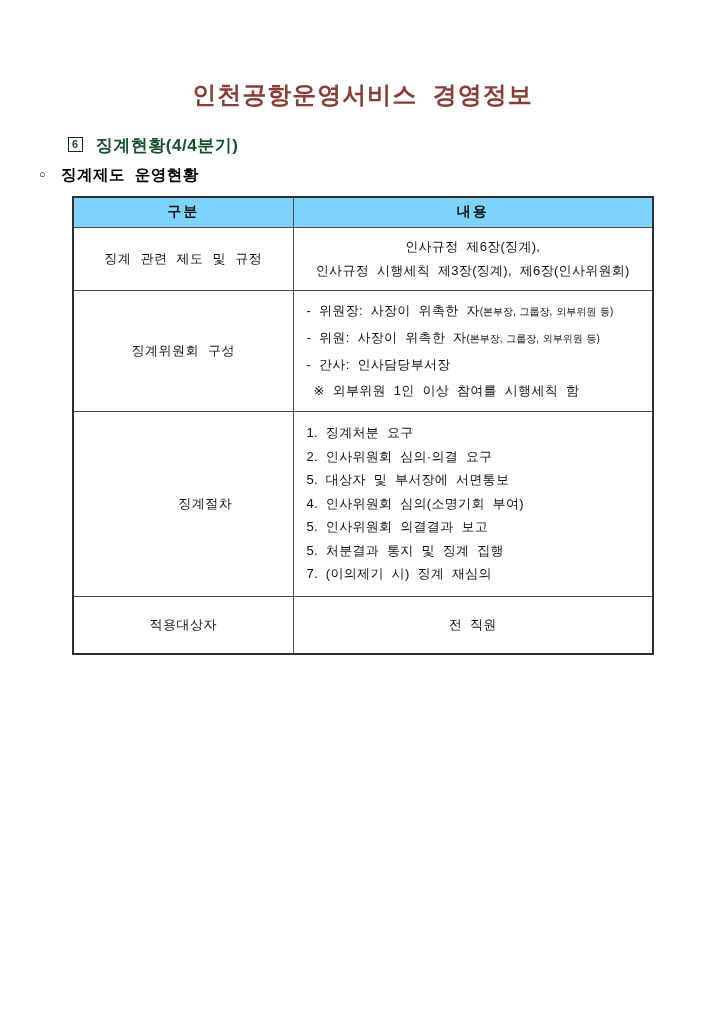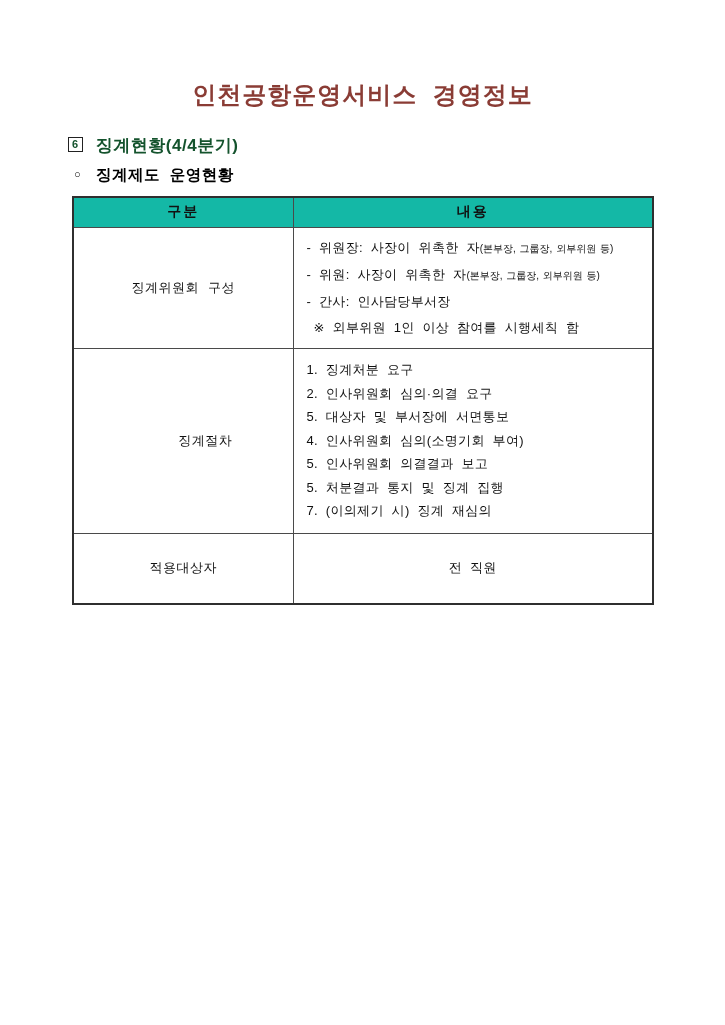--- a/index.html
+++ b/index.html
@@ -35,21 +35,21 @@
     display: inline-block;
     border: 1.5px solid #222;
     font-size: 11px;
     line-height: 12px;
     padding: 0 3px 1px 3px;
     margin-right: 8px;
     vertical-align: 3px;
     font-weight: bold;
   }
   .subsection-heading {
-    margin: 9px 0 0 74px;
+    margin: 9px 0 0 39px;
     font-size: 15.5px;
     font-weight: bold;
     letter-spacing: 0.5px;
     word-spacing: 5px;
     line-height: 19px;
     color: #000;
   }
   .circle-bullet {
     font-size: 11px;
     vertical-align: 2px;
@@ -67,21 +67,21 @@
   .col-content { width: 360px; }
   .info-table th, .info-table td {
     border: 1px solid #4a4a4a;
     font-size: 13px;
     vertical-align: middle;
     box-sizing: border-box;
     color: #111;
   }
   .info-table th {
     height: 30px;
-    background: #14b8a6;
+    background: #7dd3fc;
     font-weight: bold;
     font-size: 14px;
     letter-spacing: 2px;
     text-align: center;
   }
   td.cat {
     text-align: center;
     word-spacing: 5px;
     letter-spacing: 0.5px;
     padding: 0 4px;
@@ -91,21 +91,21 @@
   td.content.left  { text-align: left; padding-left: 13px; }
   .line { line-height: 24px; word-spacing: 4px; letter-spacing: 0.3px; }
   .r1 .line { line-height: 26px; }
   .r3 .line { line-height: 23.5px; }
   .small { font-size: 10px; letter-spacing: 0; word-spacing: 1px; }
   .note { padding-left: 7px; }
   .r0 td { height: 63px; }
   .r1 td { height: 121px; }
   .r2 td { height: 64px; }
   .r3 td { height: 185px; padding-left: 48px; }
-  .r4 td { height: 71px; }
+  .r4 td { height: 58px; }
 </style>
 </head>
 <body>
 
 <div class="doc">
 
   <h1 class="title" style="color: rgb(138, 60, 53);">인천공항운영서비스 경영정보</h1>
 
   <div class="section-heading">
     <span class="numbox">6</span>
@@ -123,20 +123,27 @@
         <col class="col-content">
       </colgroup>
     <thead>
       <tr>
         <th>구분</th>
         <th>내용</th>
       </tr>
     </thead>
     <tbody>
 
+      <tr class="r0">
+        <td class="cat">징계 관련 제도 및 규정</td>
+        <td class="content center">
+          <div class="line">인사규정 제6장(징계),</div>
+          <div class="line">인사규정 시행세칙 제3장(징계), 제6장(인사위원회)</div>
+        </td>
+      </tr>
 
       <tr class="r1">
         <td class="cat">징계위원회 구성</td>
         <td class="content left">
           <div class="line"><span>- 위원장: 사장이 위촉한 자</span><span class="small">(본부장, 그룹장, 외부위원 등)</span></div>
           <div class="line"><span>- 위원: 사장이 위촉한 자</span><span class="small">(본부장, 그룹장, 외부위원 등)</span></div>
           <div class="line">- 간사: 인사담당부서장</div>
           <div class="line note">※ 외부위원 1인 이상 참여를 시행세칙 함</div>
         </td>
       </tr>

